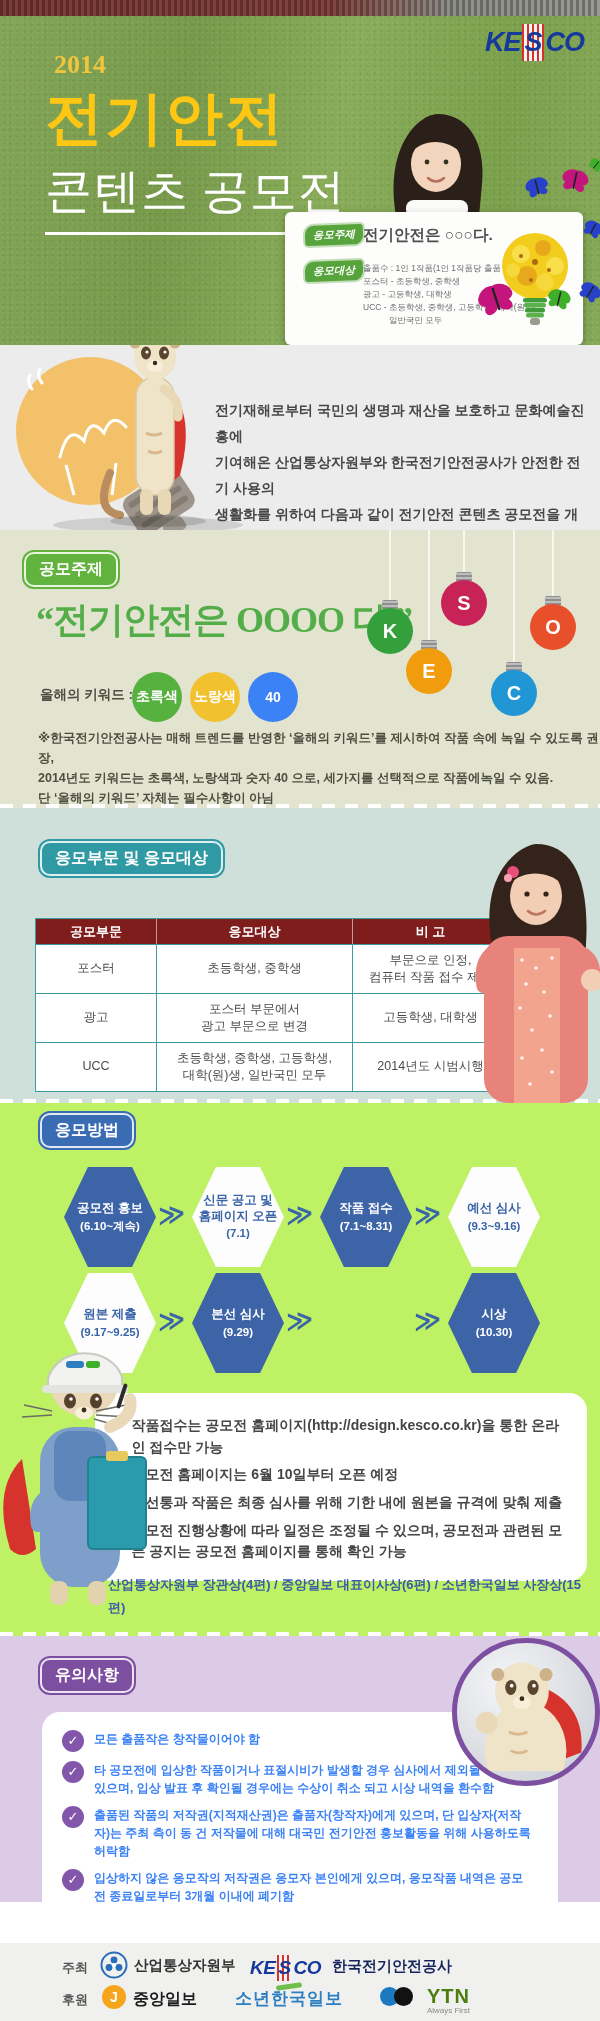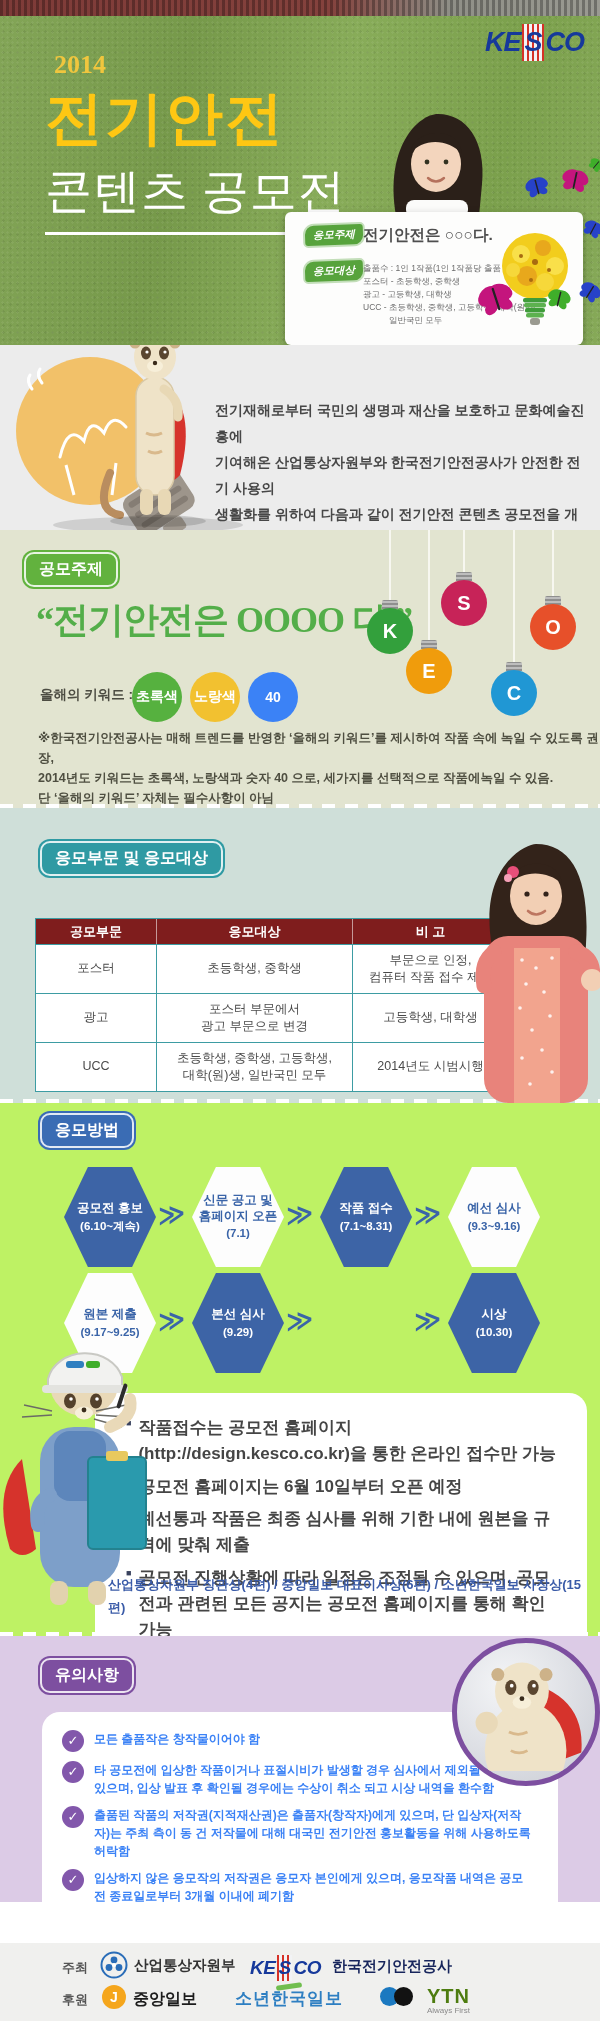--- a/index.html
+++ b/index.html
@@ -97,21 +97,21 @@
     clip-path:polygon(26% 0,74% 0,100% 50%,74% 100%,26% 100%,0 50%);}
   .hex.filled{background:#3d64a6;color:#fff;}
   .hex.open{background:#fdfdfd;color:#3a64a8;}
   .hx-label{font-weight:bold;font-size:12.5px;white-space:pre-line;}
   .hx-date{font-size:11.5px;font-weight:bold;margin-top:2px;}
   .chev{position:absolute;color:#3a64a8;font-size:26px;font-weight:bold;transform:skewY(-8deg);}
   .chev::before{content:"≫";}
   .worker-meerkat{position:absolute;left:-8px;top:196px;width:205px;height:310px;z-index:4;}
   .method-box{position:absolute;left:95px;top:290px;width:492px;background:#fff;border-radius:18px;
     padding:16px 20px 12px 24px;box-sizing:border-box;z-index:2;}
-  .m-bullet{display:flex;gap:7px;font-size:17px;color:#454545;line-height:1.55;margin:6px 7px;font-weight:bold;}
+  .m-bullet{display:flex;gap:7px;font-size:14px;color:#454545;line-height:1.55;margin:6px 0;font-weight:bold;}
   .m-square{flex:0 0 auto;color:#39425e;font-size:9px;line-height:1.9;}
   .m-square::before{content:"■";}
   .awards{position:absolute;left:108px;top:470px;width:482px;font-size:13px;font-weight:bold;
     color:#3a5ba8;line-height:23px;z-index:2;}
 
   
   .sec-notice{top:1636px;height:266px;background:#dccbe6;}
   .notice-avatar{position:absolute;left:452px;top:2px;width:138px;height:138px;border-radius:50%;
     border:5px solid #7d4fa0;background:radial-gradient(circle at 35% 30%,#f4f5f7,#c9ccd4);
     overflow:hidden;z-index:3;}

